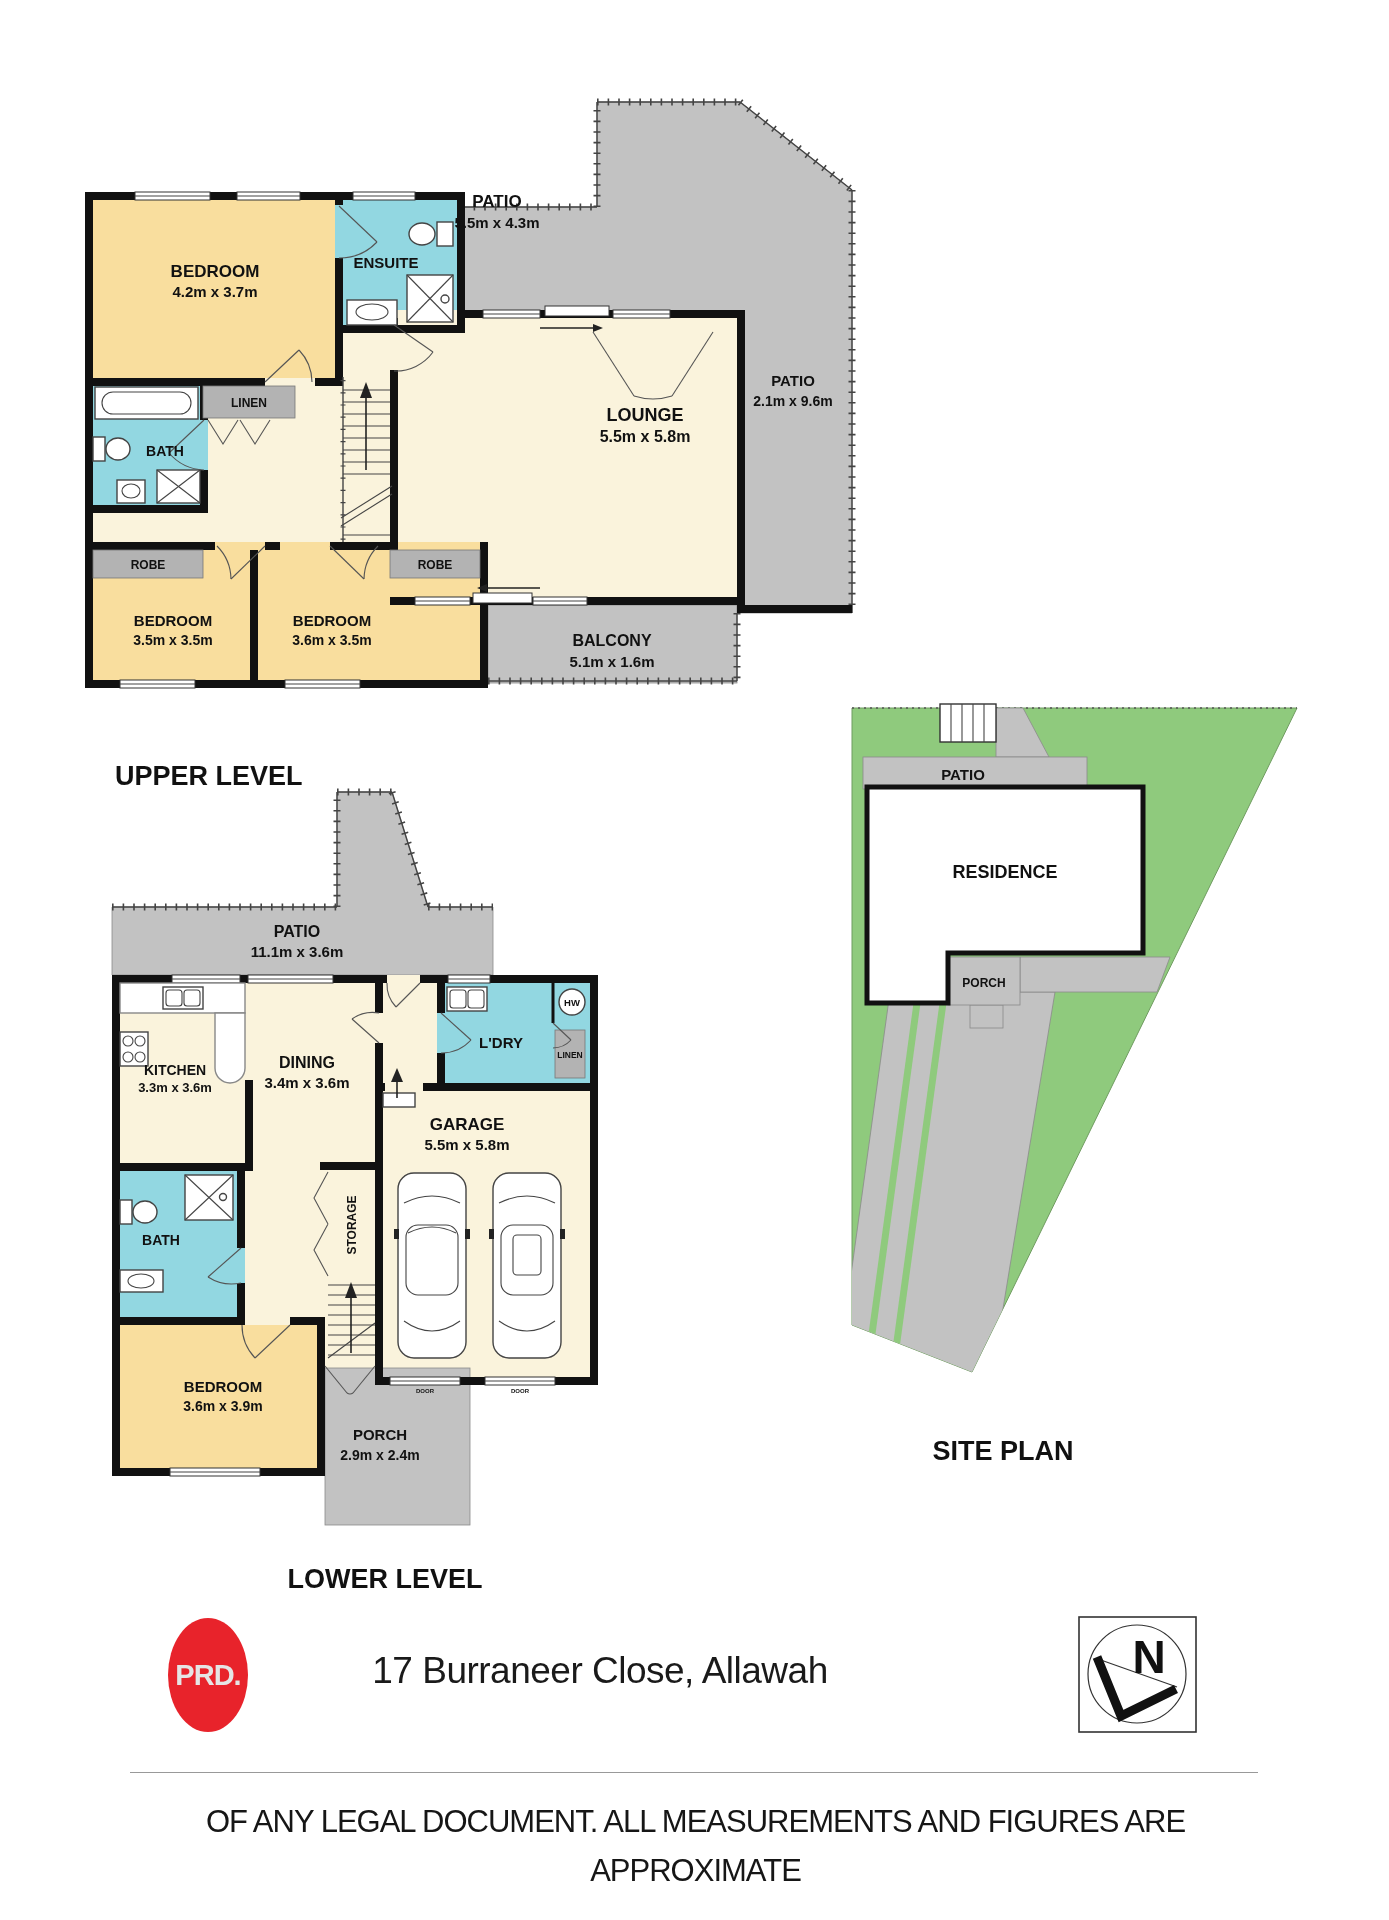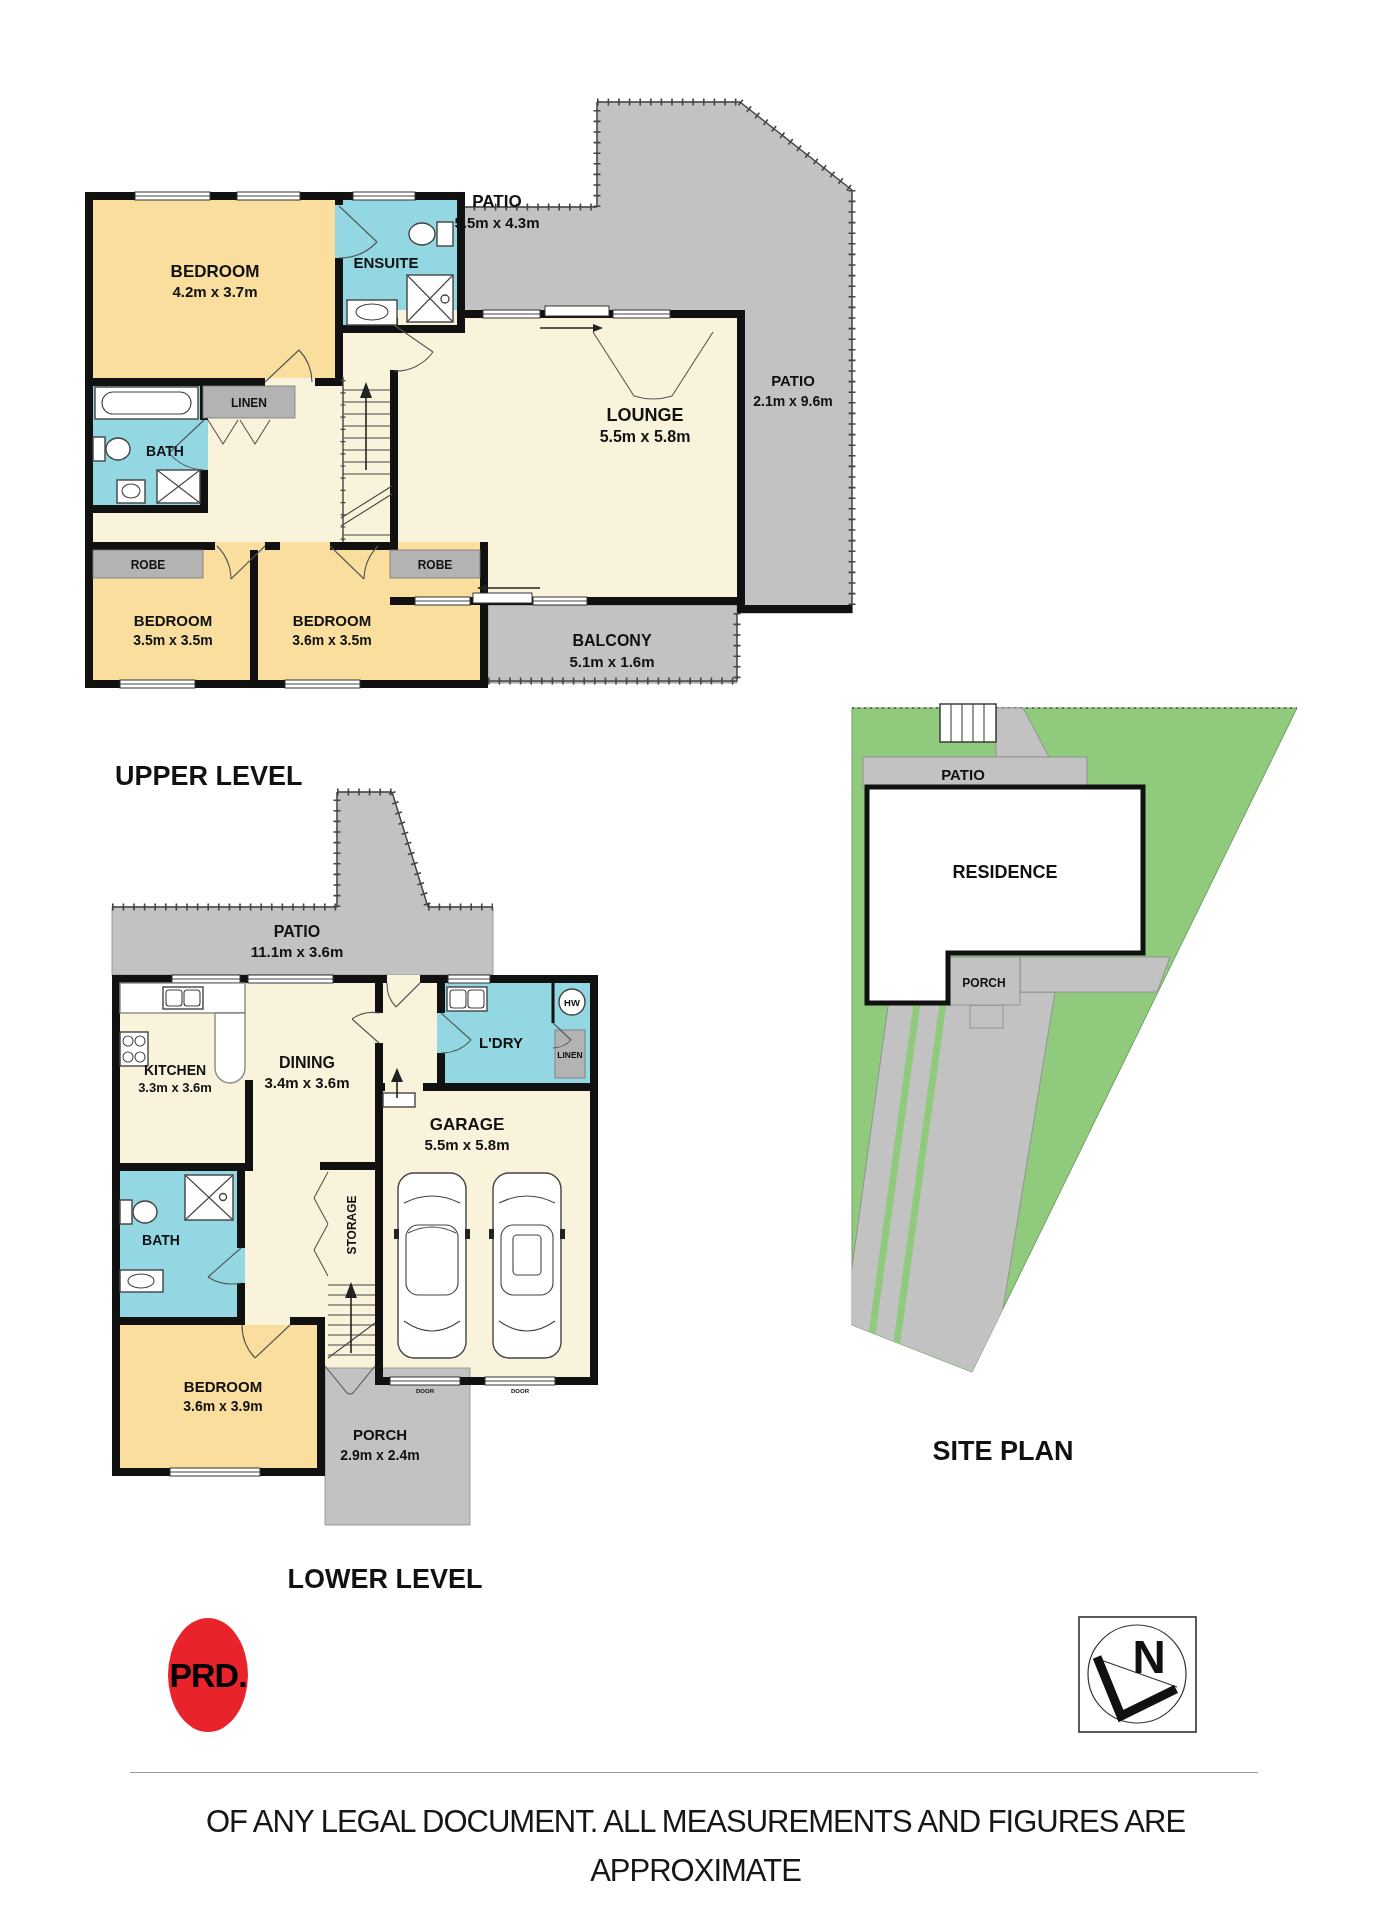--- a/index.html
+++ b/index.html
@@ -18,22 +18,22 @@
   .win{fill:#fff;stroke:#333;stroke-width:1;}
   .sill{fill:#fff;stroke:#333;stroke-width:1;}
   .fix{fill:#fff;stroke:#444;stroke-width:1.4;}
   .thin{fill:none;stroke:#444;stroke-width:1.1;}
   .door{fill:none;stroke:#555;stroke-width:1.1;}
   .edge{stroke:#444;stroke-width:1.4;fill:none;}
   .ticks{stroke:#444;stroke-width:7;stroke-dasharray:1.6 9;fill:none;}
   .arrow{stroke:#222;stroke-width:1.6;fill:none;}
   .ah{fill:#222;stroke:none;}
   #logo{left:168px;top:1618px;width:80px;height:114px;background:#E8232B;border-radius:50%;
-        display:flex;align-items:center;justify-content:center;color:#000000;font-weight:bold;
-        font-size:34px;letter-spacing:-1px;}
+        display:flex;align-items:center;justify-content:center;color:#e5e5e5;font-weight:bold;
+        font-size:29px;letter-spacing:-1px;}
   #address{left:280px;top:1650px;width:640px;text-align:center;font-size:37px;color:#1a1a1a;
            letter-spacing:-0.5px;}
   #sepline{left:130px;top:1772px;width:1128px;height:1px;background:#999;}
   #disclaimer{left:118px;top:1798px;width:1155px;text-align:center;font-size:31px;color:#161616;
               letter-spacing:-1px;line-height:1.58;}
 </style>
 </head>
 <body>
 
 <div id="canvas">
@@ -442,20 +442,21 @@
       <text class="rm" x="123" y="80" font-size="15">PATIO</text>
       <text class="rm" x="165" y="178" font-size="18">RESIDENCE</text>
       <text class="rm" x="144" y="287" font-size="12">PORCH</text>
     </g>
     <text class="lvl" x="163" y="760" text-anchor="middle" font-size="24">SITE PLAN</text>
   </svg>
 
   <div id="logo" class="abs">
     <span>PRD.</span>
   </div>
+  <div id="address" class="abs">17 Burraneer Close, Allawah</div>
 
   <svg class="abs" style="left:1078px;top:1616px" width="120" height="118" viewBox="0 0 120 118">
     <rect x="1" y="1" width="117" height="115" fill="#fff" stroke="#333" stroke-width="1.6"></rect>
     <circle cx="59" cy="58" r="49" fill="none" stroke="#333" stroke-width="1.2"></circle>
     <line x1="20" y1="43" x2="99" y2="71" stroke="#333" stroke-width="1.2"></line>
     <polyline points="19,41 43,100 98,73" fill="none" stroke="#111" stroke-width="9"></polyline>
     <text x="71" y="57" text-anchor="middle" font-size="46" font-weight="bold">N</text>
   </svg>
 
   <div id="sepline" class="abs"></div>

